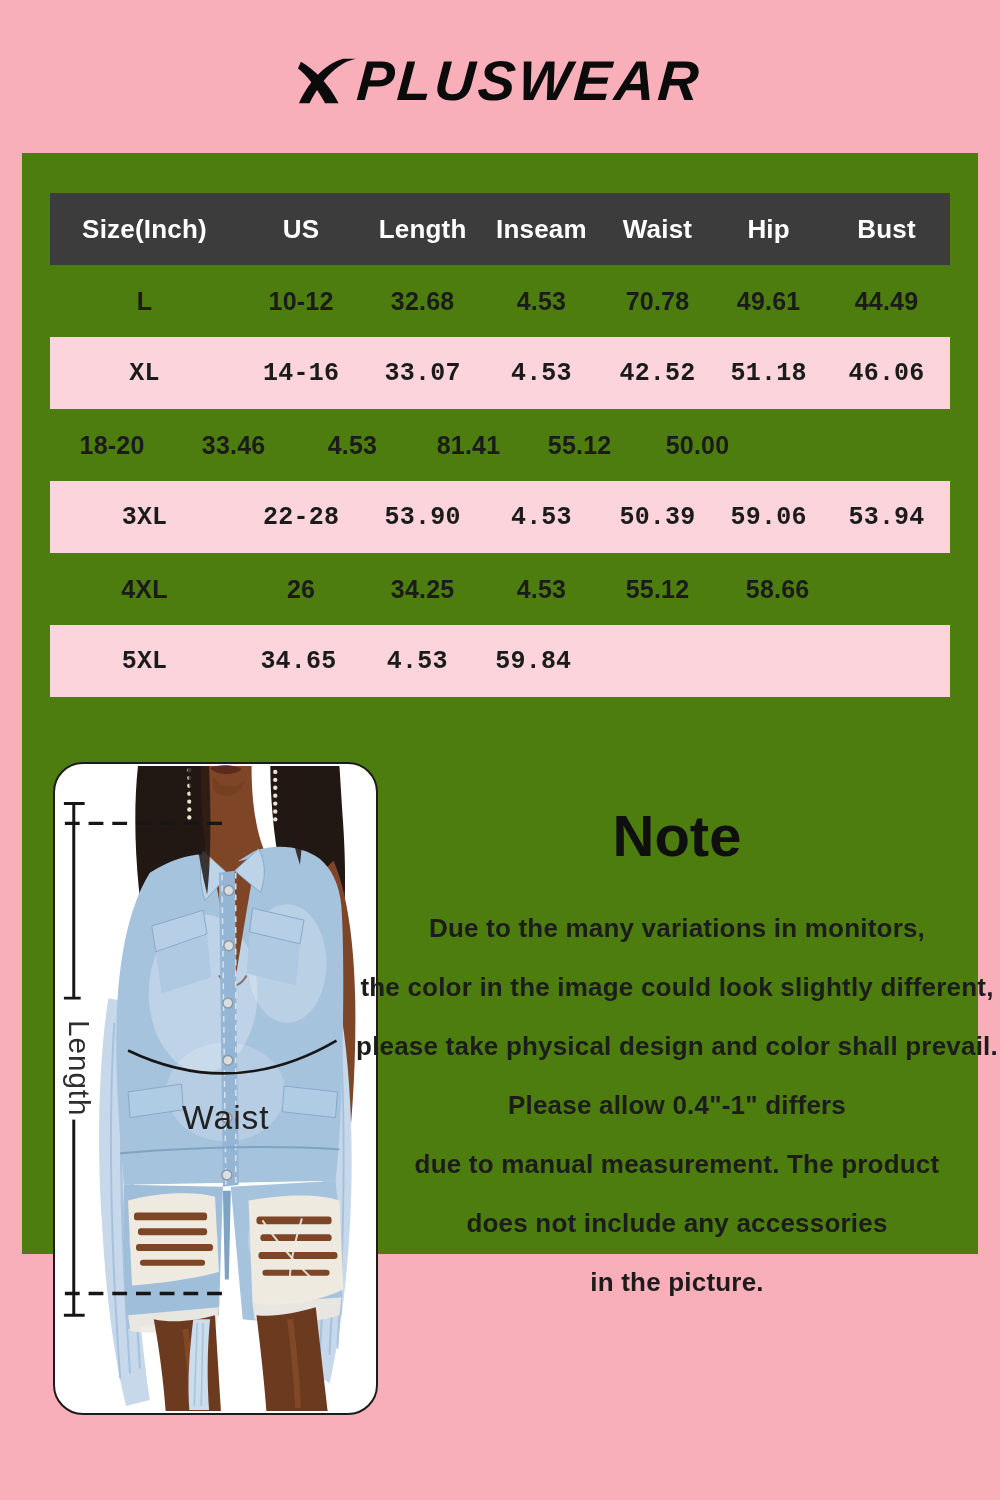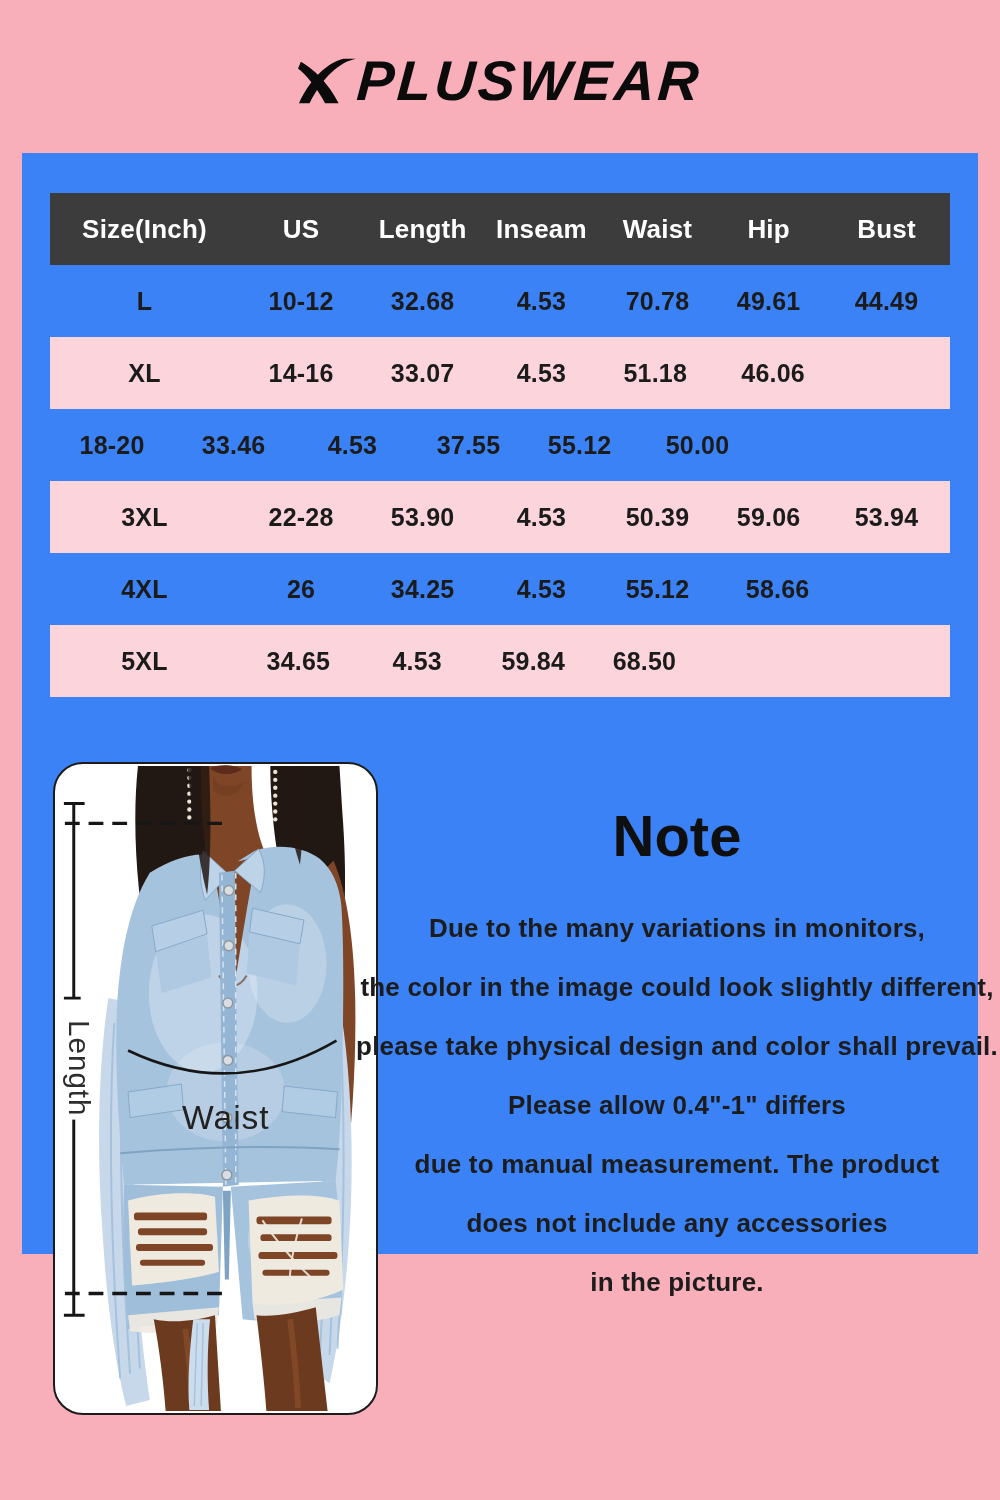--- a/index.html
+++ b/index.html
@@ -9,32 +9,32 @@
 
   
   .logo-bar { position:absolute; top:0; left:0; width:1000px; height:153px;
               display:flex; align-items:center; justify-content:center; padding-top:8px; }
   .logo { display:flex; align-items:center; }
   .logo svg { display:block; margin-right:1px; }
   .logo-text { font-size:56px; font-weight:900; font-style:italic; letter-spacing:3px;
                color:#0B0B0B; transform:skewX(-4deg); }
 
   
-  .card { position:absolute; left:22px; top:153px; width:956px; height:1101px; background:#3b82f6; }
+  .card { position:absolute; left:22px; top:153px; width:956px; height:1101px; background:#4d7c0f; }
 
   
   .size-table { position:absolute; left:28px; top:40px; width:900px; }
   .trow { display:flex; height:72px; align-items:stretch; }
   .trow > div { display:flex; align-items:center; justify-content:center;
                 font-size:25px; font-weight:600; color:#1B1B1B; letter-spacing:.2px; }
   .trow .c0{width:21%;} .trow .c1{width:13.8%;} .trow .c2{width:13.2%;}
   .trow .c3{width:13.2%;} .trow .c4{width:12.6%;} .trow .c5{width:12.1%;} .trow .c6{width:14.1%;}
   .thead { background:#3C3C3C; }
   .thead > div { color:#FFFFFF; font-weight:700; font-size:26px; }
-  .trow.pink { background:#FCD5DC; }
+  .trow.pink { background:#FCD5DC;font-family:Liberation Mono, monospace; }
 
   
   .photo-frame { position:absolute; left:31px; top:609px; width:325px; height:653px;
                  border:2px solid #1C1C1C; border-radius:30px; overflow:hidden; background:#fff; }
   .photo-frame svg { position:absolute; left:0; top:0; width:100%; height:100%; }
   .ann-text-len { font-size:30px; fill:#2E2E2E; font-weight:500; letter-spacing:1px; }
   .ann-text-waist { font-size:34px; fill:#222222; font-weight:500; letter-spacing:1px; }
 
   
   .note { position:absolute; left:330px; top:648px; width:650px; text-align:center; color:#111; }
@@ -79,29 +79,30 @@
         <div class="c4">70.78</div>
         <div class="c5">49.61</div>
         <div class="c6">44.49</div>
       </div>
 
       <div class="trow pink">
         <div class="c0">XL</div>
         <div class="c1">14-16</div>
         <div class="c2">33.07</div>
         <div class="c3">4.53</div>
+        <div class="c4">42.52</div>
         <div class="c5">51.18</div>
         <div class="c6">46.06</div>
       </div>
 
       <div class="trow">
         <div class="c1">18-20</div>
         <div class="c2">33.46</div>
         <div class="c3">4.53</div>
-        <div class="c4">37.55</div>
+        <div class="c4">81.41</div>
         <div class="c5">55.12</div>
         <div class="c6">50.00</div>
       </div>
 
       <div class="trow pink">
         <div class="c0">3XL</div>
         <div class="c1">22-28</div>
         <div class="c2">53.90</div>
         <div class="c3">4.53</div>
         <div class="c4">50.39</div>
@@ -116,21 +117,20 @@
         <div class="c3">4.53</div>
         <div class="c4">55.12</div>
         <div class="c6">58.66</div>
       </div>
 
       <div class="trow pink">
         <div class="c0">5XL</div>
         <div class="c2">34.65</div>
         <div class="c3">4.53</div>
         <div class="c4">59.84</div>
-        <div class="c5">68.50</div>
       </div>
     </div>
 
     <div class="photo-frame">
       <svg viewBox="0 0 325 653">
 
         <path d="M84,0 C78,55 82,130 96,195 C106,242 118,275 138,295 C150,258 150,190 152,130 C153,85 152,40 153,0 Z" fill="#221813"></path>
         <path d="M218,0 C218,42 224,96 236,140 C246,178 260,205 284,220 C296,170 295,100 291,48 L288,0 Z" fill="#221813"></path>
 
         <path d="M148,0 L199,0 C199,34 203,64 212,86 C200,122 188,170 181,222 C170,178 156,118 150,62 C148,40 148,18 148,0 Z" fill="#7E4526"></path>

